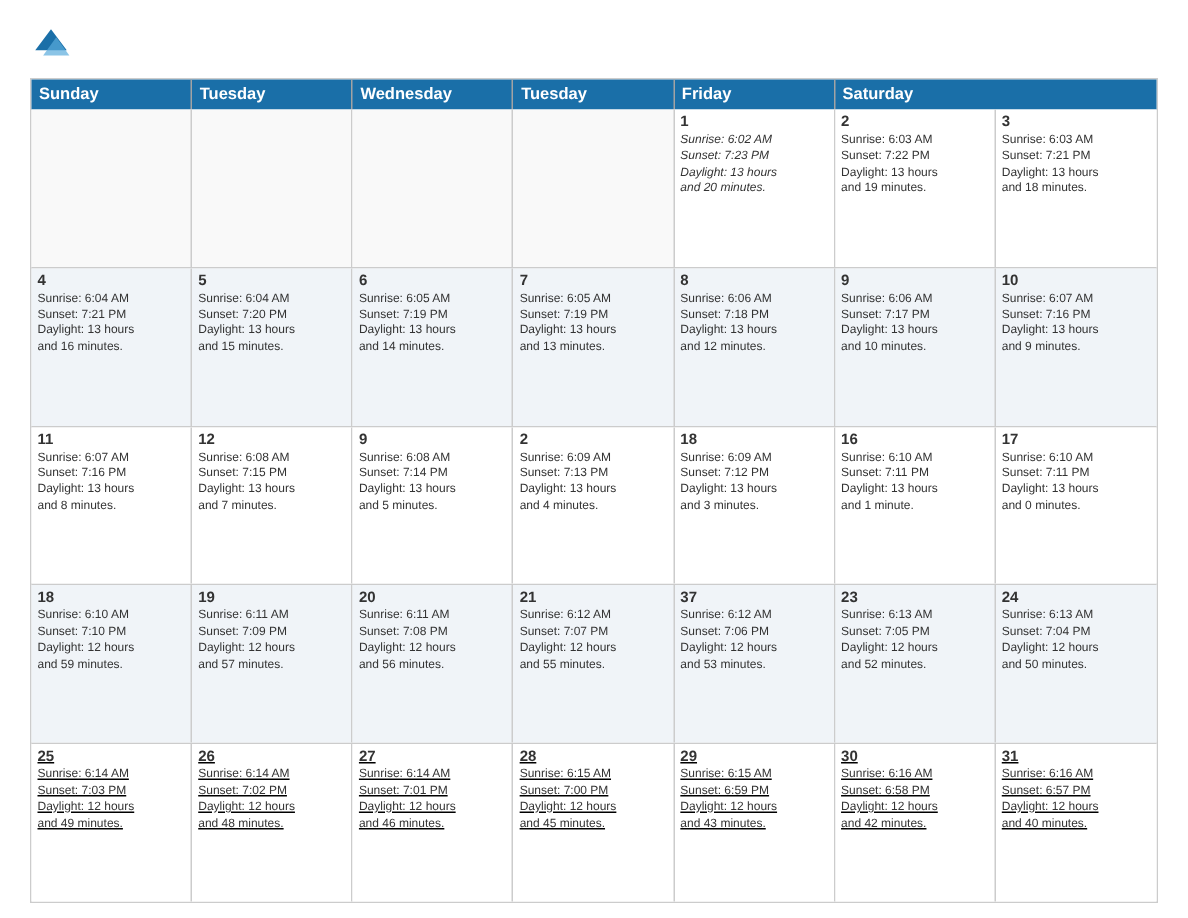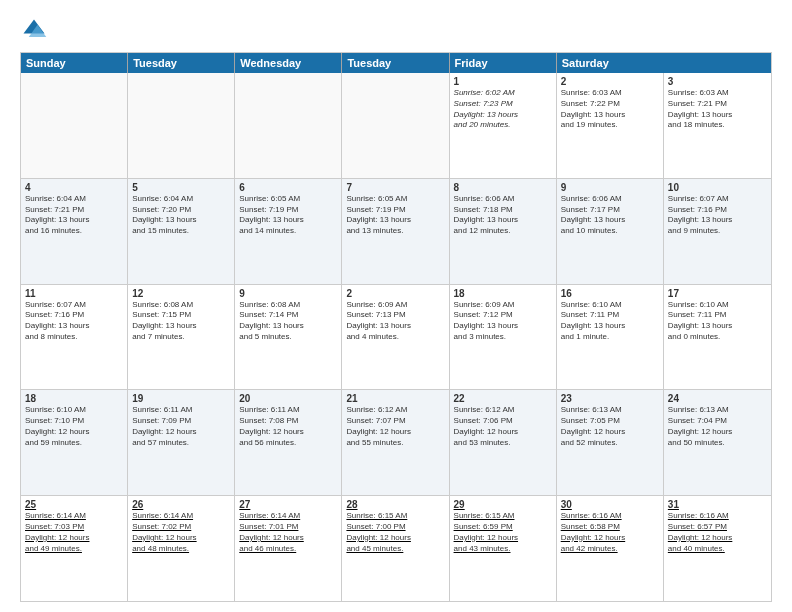--- a/index.html
+++ b/index.html
@@ -291,21 +291,21 @@
 and 56 minutes.</div>
           </div>
           <div class="cal-cell alt-row">
             <div class="day-num">21</div>
             <div class="cell-text" style="white-space: pre-line;">Sunrise: 6:12 AM
 Sunset: 7:07 PM
 Daylight: 12 hours
 and 55 minutes.</div>
           </div>
           <div class="cal-cell alt-row">
-            <div class="day-num">22</div>
+            <div class="day-num">37</div>
             <div class="cell-text" style="white-space: pre-line;">Sunrise: 6:12 AM
 Sunset: 7:06 PM
 Daylight: 12 hours
 and 53 minutes.</div>
           </div>
           <div class="cal-cell alt-row">
             <div class="day-num">23</div>
             <div class="cell-text" style="white-space: pre-line;">Sunrise: 6:13 AM
 Sunset: 7:05 PM
 Daylight: 12 hours

